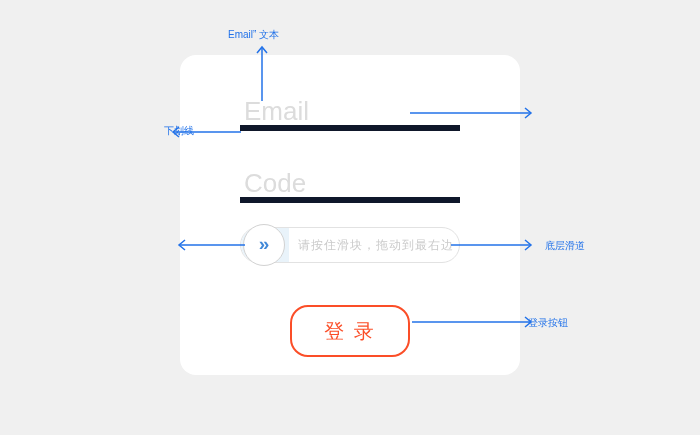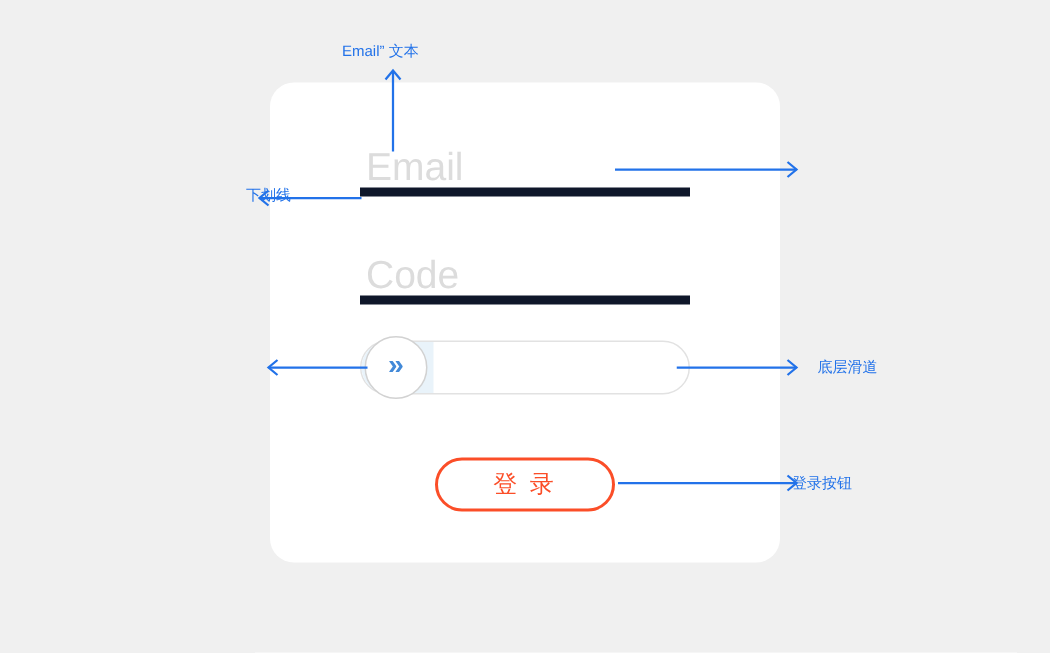--- a/index.html
+++ b/index.html
@@ -48,25 +48,25 @@
     display:flex; align-items:center; justify-content:center;
     cursor:pointer;
   }
   .slider-handle .chev {
     color:#4289d8; font-size:19px; font-weight:bold;
     line-height:1; padding-bottom:3px;
   }
   
   .login-btn {
     position:absolute; left:110px; top:250px;
-    width:120px; height:36px;
+    width:120px; height:52px;
     border:2px solid #fb4e28; border-radius:18px;
     background:#ffffff; color:#fb4e28;
     font-family:"Liberation Sans","DejaVu Sans",sans-serif;
-    font-size:16px; letter-spacing:2px; cursor:pointer;
+    font-size:20px; letter-spacing:2px; cursor:pointer;
   }
   
   .ann {
     position:absolute; font-size:10px; color:#2272e9;
     white-space:nowrap; line-height:16px;
   }
   .arrow { position:absolute; }
   .arrow svg { display:block; }
 </style>
 </head>
@@ -75,20 +75,21 @@
 <div class="stage">
 
   <div class="card">
 
     <input class="txt-input input-email" type="text" placeholder="Email" style="">
 
     <input class="txt-input input-code" type="text" placeholder="Code" style="">
 
     <div class="slider-track">
       <div class="slider-fill"></div>
+      <span class="slider-hint">请按住滑块，拖动到最右边</span>
       <div class="slider-handle">
         <span class="chev">»</span>
       </div>
     </div>
 
     <button class="login-btn">登 录</button>
   </div>
 
   <div class="ann" style="left:228px; top:27px;">Email” 文本</div>
 

